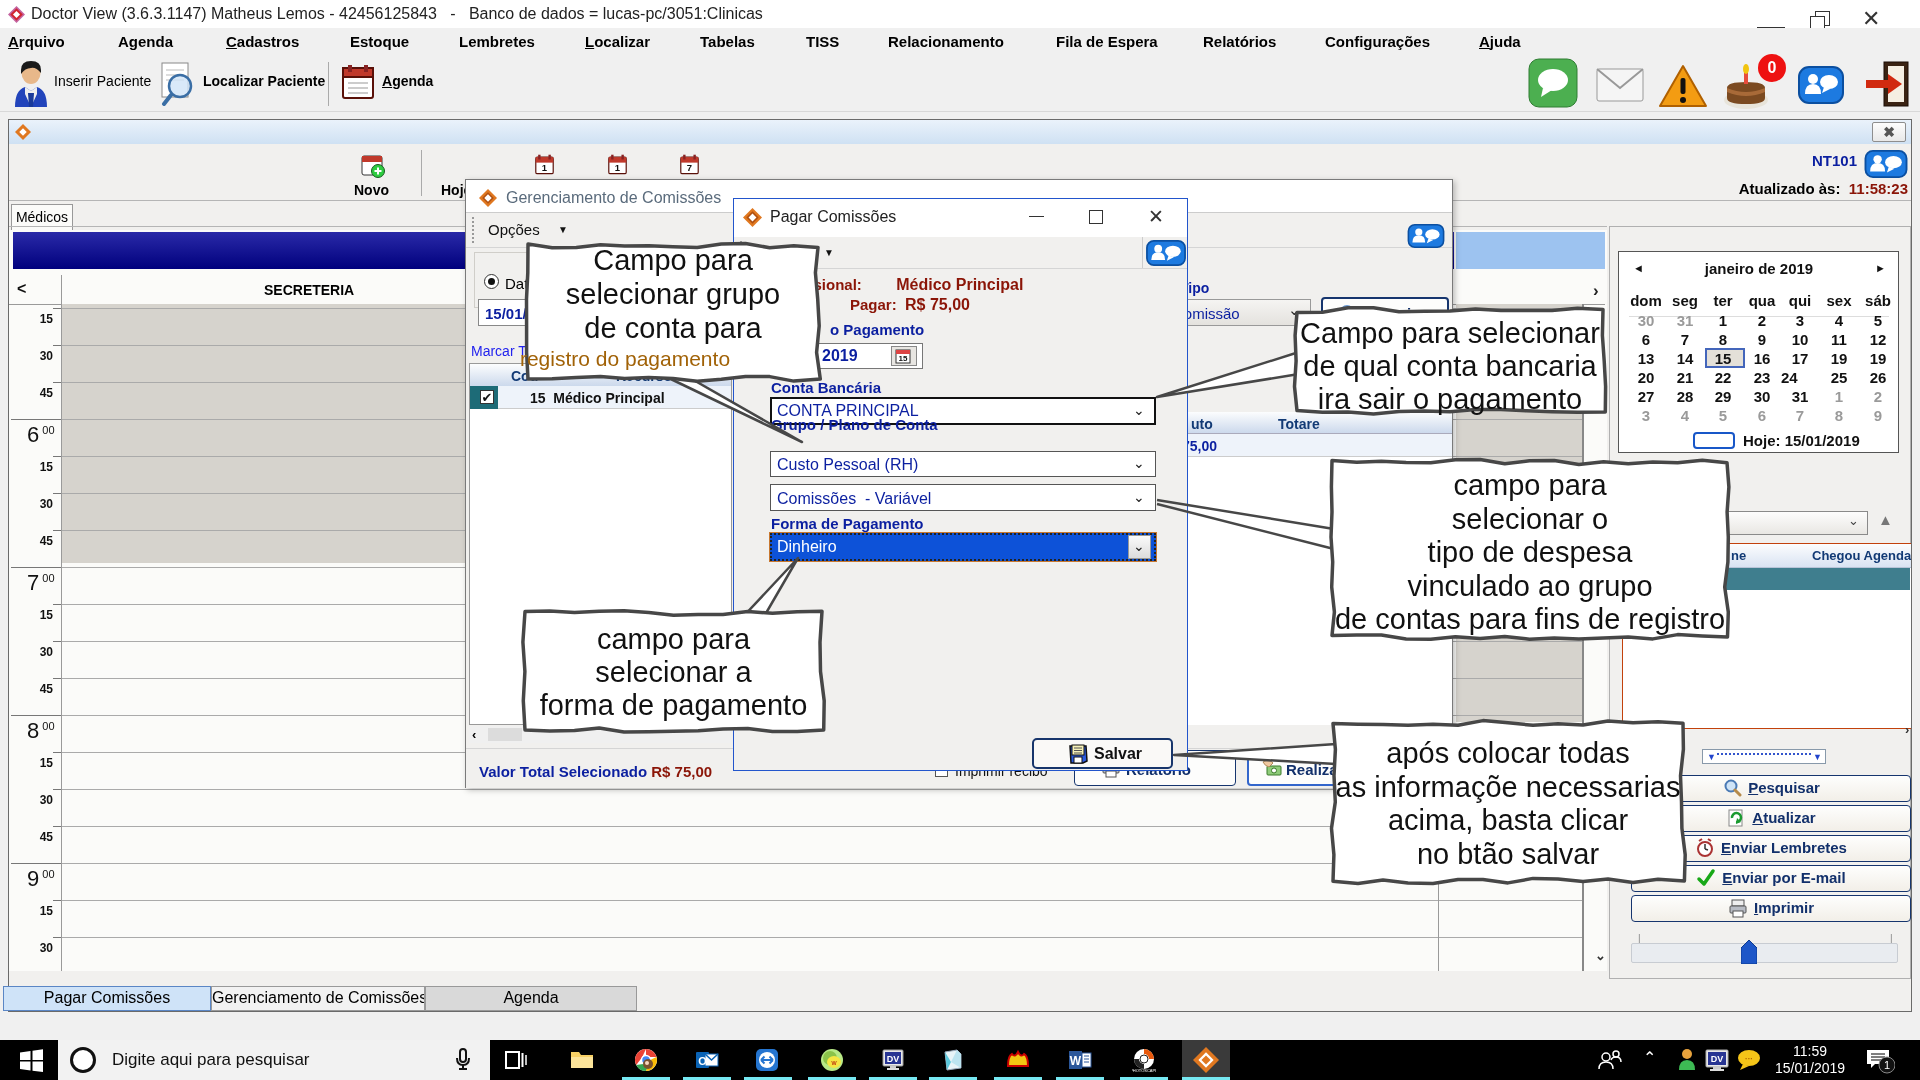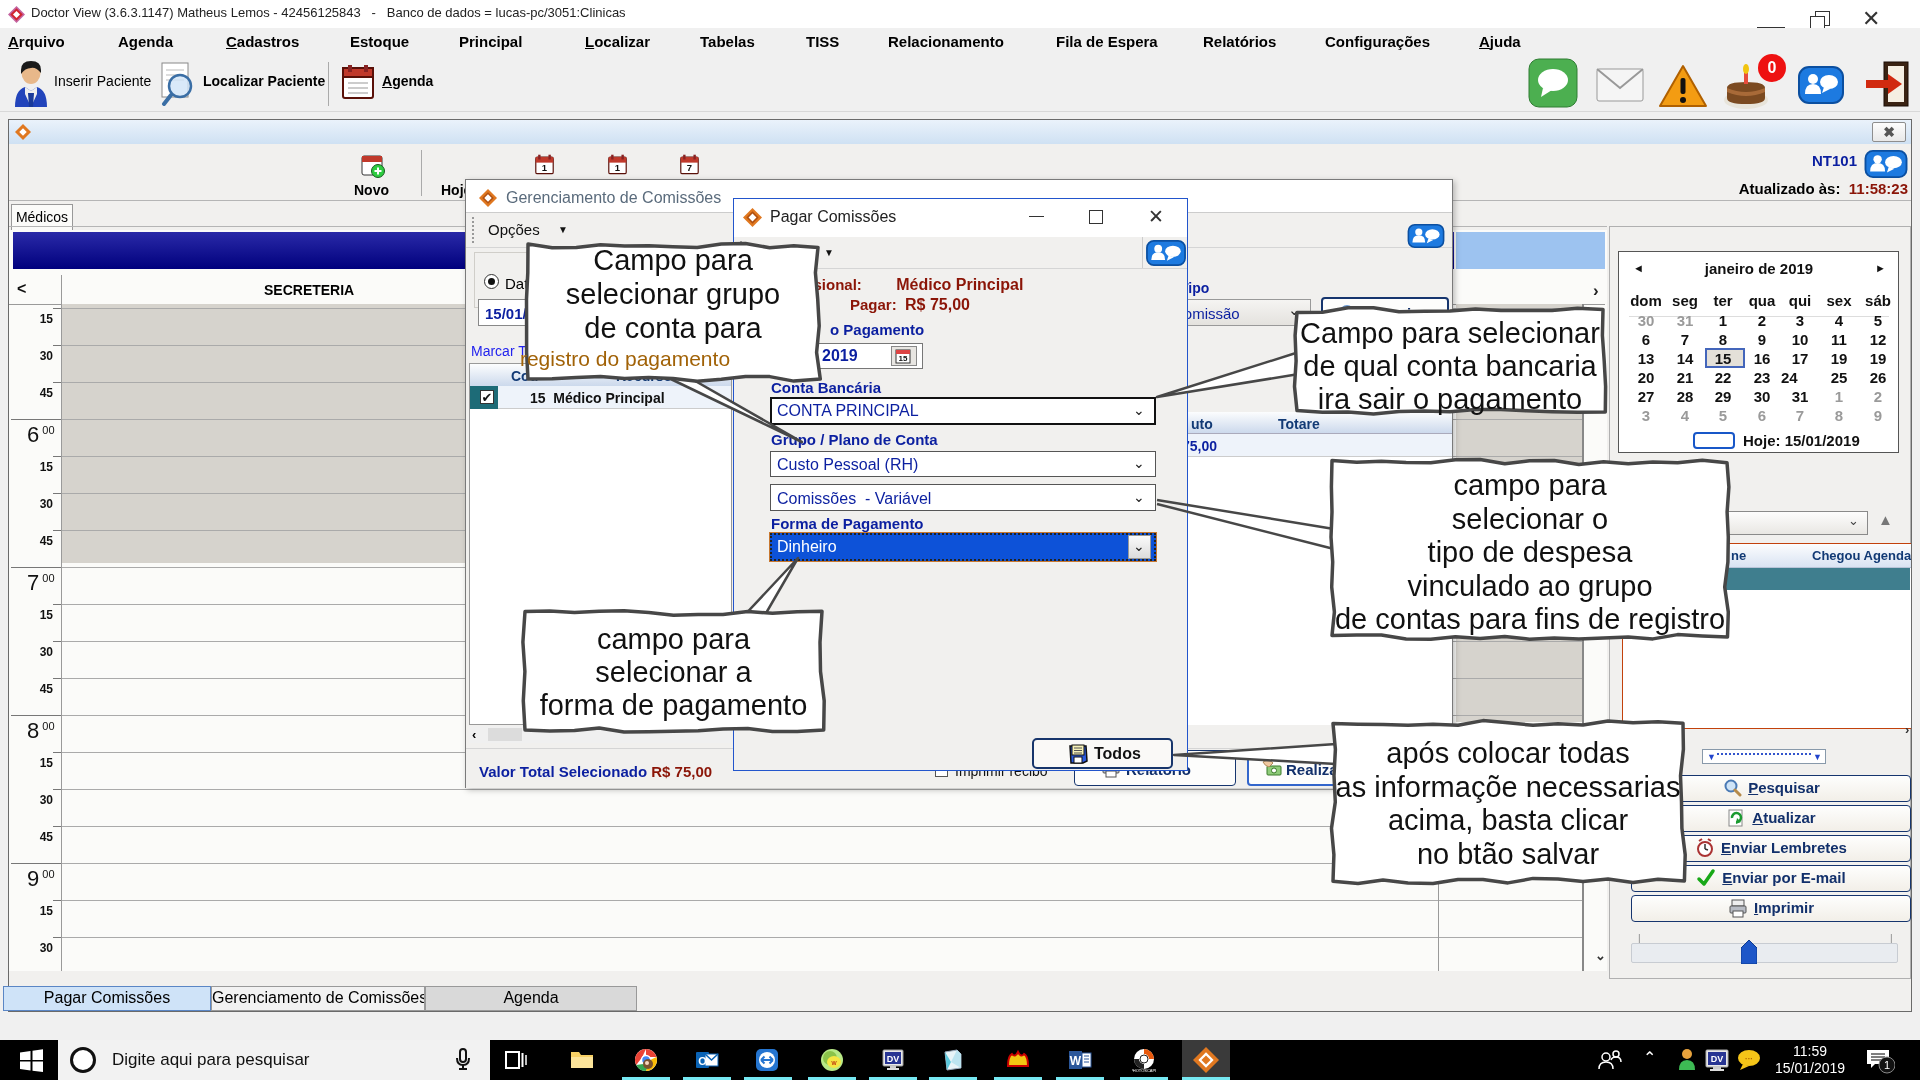--- a/index.html
+++ b/index.html
@@ -8,35 +8,35 @@
 svg { display:block; }
 </style></head>
 <body>
 
 <div class="abs" style="left:0;top:0;width:1920px;height:28px;background:#fff;">
   <svg class="abs" style="left:8px;top:6px" width="17" height="17" viewBox="0 0 17 17">
       <polygon points="8.5,0 17,8.5 8.5,17 0,8.5" fill="#c464a0"></polygon>
       <polygon points="8.5,2.2 14.8,8.5 8.5,14.8 2.2,8.5" fill="#d1242e"></polygon>
       <polygon points="8.5,5 12,8.5 8.5,12 5,8.5" fill="#fff"></polygon>
     </svg>
-  <div class="abs" style="left:31px;top:5px;font-size:13px;color:#222;">Doctor View (3.6.3.1147) Matheus Lemos - 42456125843&nbsp;&nbsp; -&nbsp;&nbsp; Banco de dados = lucas-pc/3051:Clinicas</div>
+  <div class="abs" style="left:31px;top:5px;font-size:16px;color:#222;">Doctor View (3.6.3.1147) Matheus Lemos - 42456125843&nbsp;&nbsp; -&nbsp;&nbsp; Banco de dados = lucas-pc/3051:Clinicas</div>
   <div class="abs" style="left:1757px;top:27px;width:28px;border-top:2px solid #333;"></div>
   <div class="abs" style="left:1810px;top:11px;width:22px;height:22px;">
     <div class="abs" style="left:5px;top:0;width:15px;height:15px;border:1.5px solid #333;"></div>
     <div class="abs" style="left:0px;top:5px;width:15px;height:15px;border:1.5px solid #333;background:#fff;"></div>
   </div>
   <div class="abs" style="left:1862px;top:6px;font-size:22px;color:#333;font-weight:300;">✕</div>
 </div>
 
 <div class="abs" style="left:0;top:28px;width:1920px;height:28px;background:#f0f0f0;font-size:15px;font-weight:bold;color:#000;">
   <span class="abs" style="left:8px;top:5px"><u>A</u>rquivo</span>
   <span class="abs" style="left:118px;top:5px">Agenda</span>
   <span class="abs" style="left:226px;top:5px"><u>C</u>adastros</span>
   <span class="abs" style="left:350px;top:5px">Estoque</span>
-  <span class="abs" style="left:459px;top:5px">Principal</span>
+  <span class="abs" style="left:459px;top:5px">Lembretes</span>
   <span class="abs" style="left:585px;top:5px"><u>L</u>ocalizar</span>
   <span class="abs" style="left:700px;top:5px">Tabelas</span>
   <span class="abs" style="left:806px;top:5px">TISS</span>
   <span class="abs" style="left:888px;top:5px">Relacionamento</span>
   <span class="abs" style="left:1056px;top:5px">Fila de Espera</span>
   <span class="abs" style="left:1203px;top:5px">Relatórios</span>
   <span class="abs" style="left:1325px;top:5px">Configurações</span>
   <span class="abs" style="left:1479px;top:5px"><u>A</u>juda</span>
 </div>
 
@@ -459,42 +459,42 @@
   <div class="abs" style="left:157px;top:147px;width:26px;height:20px;background:#e8e6e2;border:1px solid #888;"></div>
   <svg class="abs" style="left:161px;top:149px" width="16" height="16" viewBox="0 0 16 16">
       <rect x="1" y="2" width="14" height="13" fill="#fff" stroke="#333"></rect>
       <rect x="1" y="2" width="14" height="4" fill="#d44"></rect>
       <text x="8" y="13" font-size="8" font-weight="bold" text-anchor="middle" fill="#111">15</text>
     </svg>
   <div class="abs" style="left:37px;top:180px;font-size:15px;font-weight:bold;color:#0b1fa0;">Conta Bancária</div>
   <div class="abs" style="left:36px;top:198px;width:386px;height:28px;background:#fff;border:2px solid #111;"></div>
   <div class="abs" style="left:43px;top:203px;font-size:16px;color:#0b1fa0;">CONTA PRINCIPAL</div>
   <div class="abs" style="left:399px;top:203px;font-size:14px;color:#222;">⌄</div>
-  <div class="abs" style="left:37px;top:232px;font-size:15px;font-weight:bold;color:#0b1fa0;">Grupo / Plano de Conta</div>
+  <div class="abs" style="left:37px;top:217px;font-size:15px;font-weight:bold;color:#0b1fa0;">Grupo / Plano de Conta</div>
   <div class="abs" style="left:36px;top:252px;width:386px;height:26px;background:#fff;border:1px solid #555;"></div>
   <div class="abs" style="left:43px;top:257px;font-size:16px;color:#0b1fa0;">Custo Pessoal (RH)</div>
   <div class="abs" style="left:399px;top:256px;font-size:14px;color:#222;">⌄</div>
   <div class="abs" style="left:36px;top:285px;width:386px;height:27px;background:#fff;border:1px solid #555;"></div>
   <div class="abs" style="left:43px;top:291px;font-size:16px;color:#0b1fa0;">Comissões&nbsp; - Variável</div>
   <div class="abs" style="left:399px;top:290px;font-size:14px;color:#222;">⌄</div>
   <div class="abs" style="left:37px;top:316px;font-size:15px;font-weight:bold;color:#0b1fa0;">Forma de Pagamento</div>
   <div class="abs" style="left:36px;top:334px;width:386px;height:28px;background:#0d52d8;border:2px dotted #222;box-shadow:0 0 0 1px #c87830;"></div>
   <div class="abs" style="left:43px;top:339px;font-size:16px;color:#fff;">Dinheiro</div>
   <div class="abs" style="left:394px;top:336px;width:23px;height:24px;background:linear-gradient(#fafafa,#dcdcdc);border:1px solid #999;"></div>
   <div class="abs" style="left:399px;top:339px;font-size:14px;color:#222;">⌄</div>
   <div class="abs" style="left:298px;top:539px;width:141px;height:31px;background:#faf9f7;border:2px solid #17356b;border-radius:5px;"></div>
   <svg class="abs" style="left:334px;top:544px" width="21" height="21" viewBox="0 0 21 21">
       <path d="M2 3 L18 3 L19 18 L15 20 L3 20 Z" fill="#2a5adf" stroke="#111" stroke-width="1.5"></path>
       <rect x="4" y="2" width="12" height="10" fill="#f5f0b8" stroke="#111"></rect>
       <line x1="6" y1="5" x2="14" y2="5" stroke="#555"></line>
       <line x1="6" y1="7.5" x2="14" y2="7.5" stroke="#555"></line>
       <line x1="6" y1="10" x2="14" y2="10" stroke="#555"></line>
       <rect x="6" y="14" width="8" height="6" fill="#fff" stroke="#111"></rect>
     </svg>
-  <div class="abs" style="left:360px;top:546px;font-size:16px;font-weight:bold;color:#111;">Todos</div>
+  <div class="abs" style="left:360px;top:546px;font-size:16px;font-weight:bold;color:#111;">Salvar</div>
 </div>
 
 <svg class="abs" style="left:0;top:0;z-index:40;pointer-events:none;" width="1920" height="1080" viewBox="0 0 1920 1080">
   <g fill="#ffffff" stroke="#474747" stroke-width="3.5" stroke-linejoin="round">
 
     <polygon points="652,370 802,442 676,370" stroke-width="2.5"></polygon>
     <polygon points="1299,352 1157,397 1299,374" stroke-width="2.5"></polygon>
     <polygon points="740,620 798,558 762,620" stroke-width="2.5"></polygon>
     <polygon points="1336,744 1174,755 1336,764" stroke-width="2.5"></polygon>
     <path d="M 528.0 244.1 L 552.2 247.8 L 576.3 247.4 L 600.5 244.7 L 624.7 246.0 L 648.8 245.7 L 673.0 246.8 L 697.2 247.5 L 721.3 243.9 L 745.5 243.5 L 769.7 247.7 L 793.8 245.7 L 818.0 247.4 L 815.4 272.6 L 817.7 299.2 L 819.2 325.8 L 816.6 352.4 L 820.3 379.0 L 793.8 381.1 L 769.7 376.6 L 745.5 376.5 L 721.3 379.2 L 697.2 381.3 L 673.0 378.4 L 648.8 377.5 L 624.7 378.6 L 600.5 376.6 L 576.3 377.6 L 552.2 378.7 L 528.0 379.0 L 526.6 352.4 L 526.6 325.8 L 526.5 299.2 L 527.8 272.6 Z"></path>

